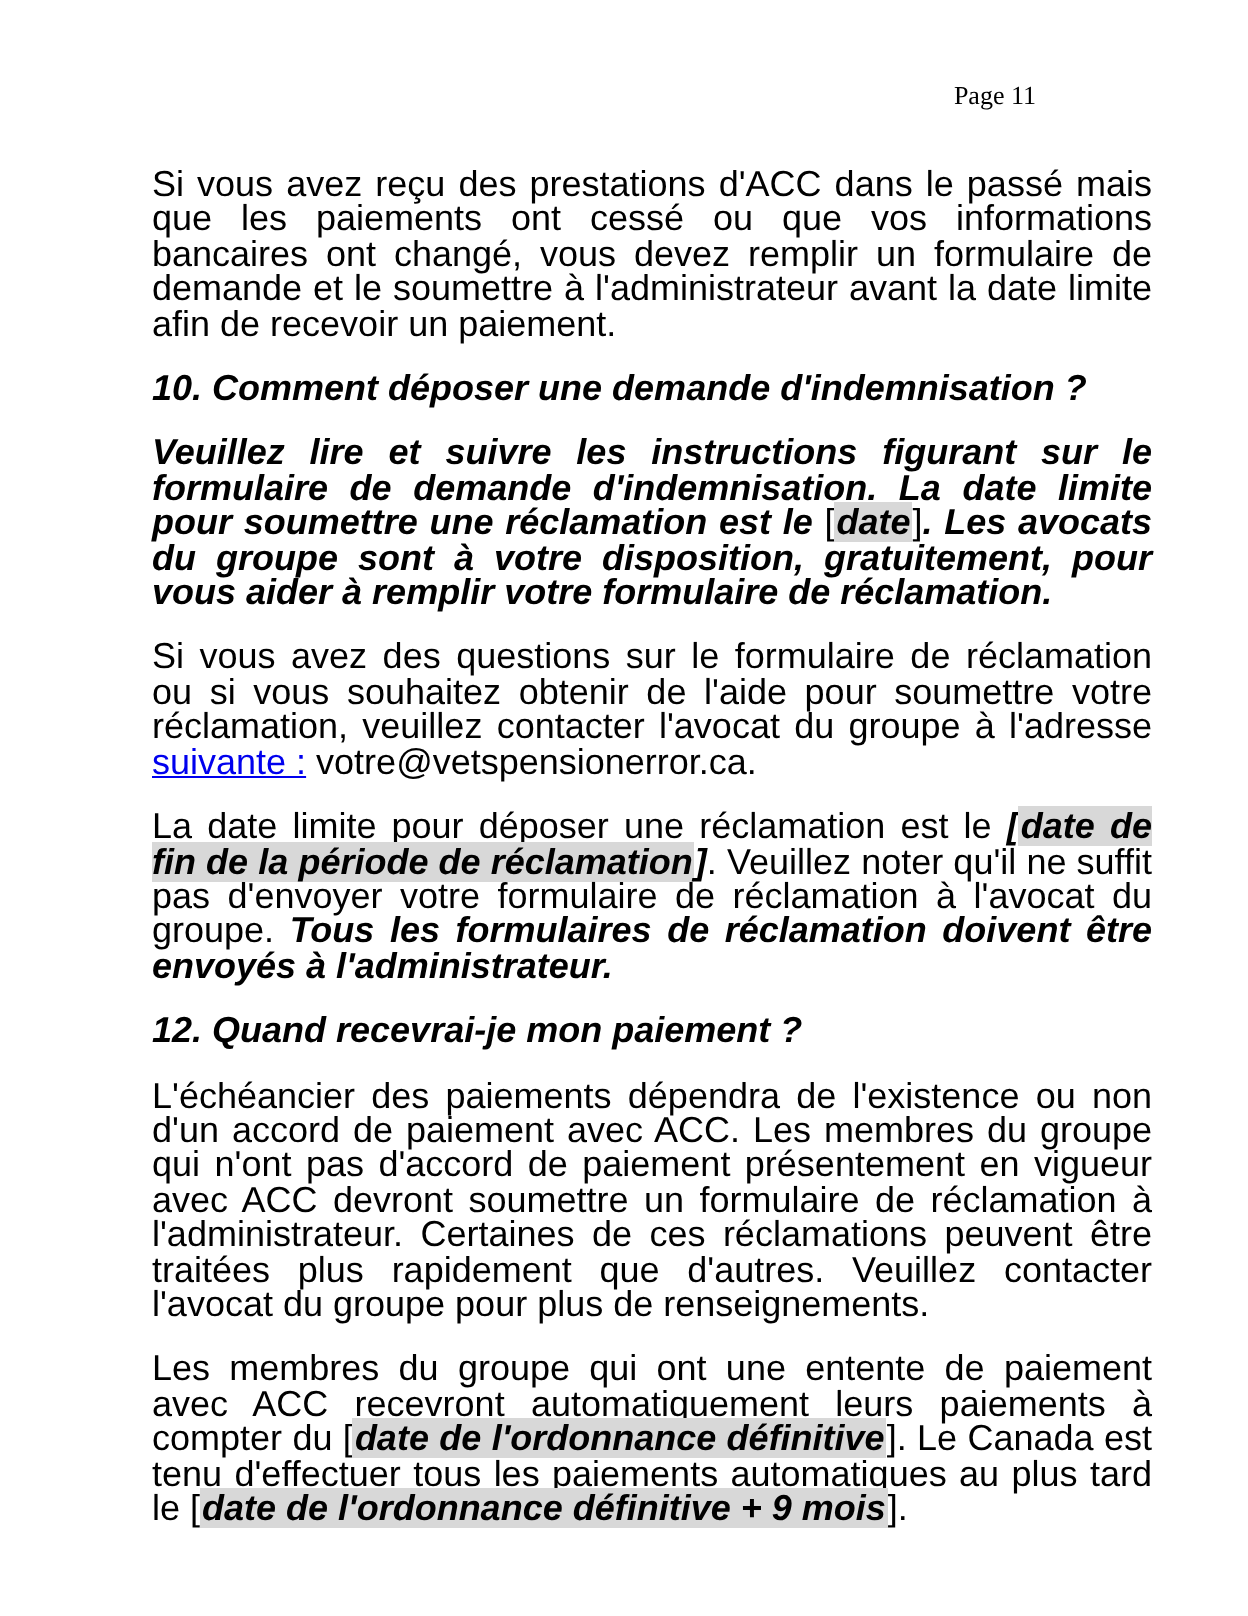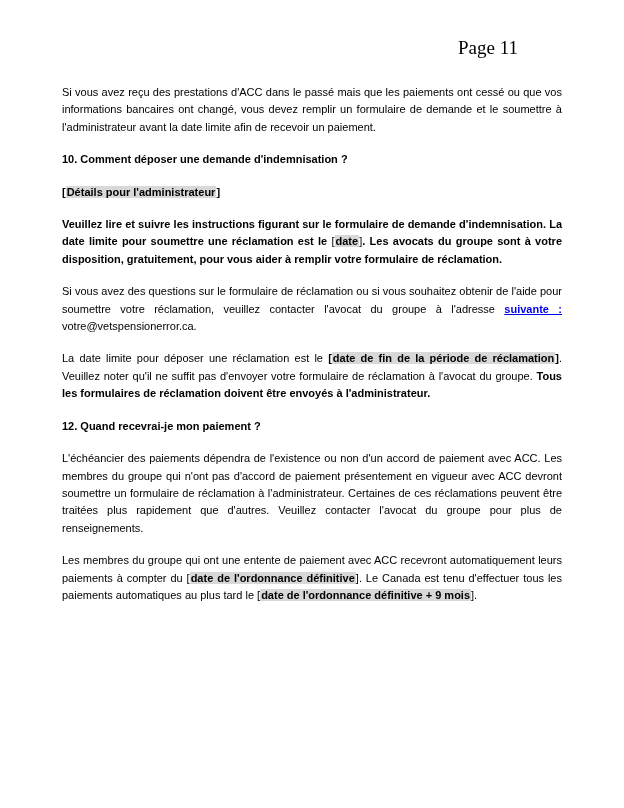--- a/index.html
+++ b/index.html
@@ -15,54 +15,53 @@
     position: relative;
     width: 624px;
     height: 808px;
     background: #ffffff;
   }
   .page-header {
     position: absolute;
     top: 40px;
     right: 106px;
     font-family: "Liberation Serif", serif;
-    font-size: 19px;
+    font-size: 13px;
     line-height: 15px;
     white-space: nowrap;
   }
   .page-content {
     position: absolute;
     top: 84px;
-    left: 62px;
+    left: 76px;
     width: 500px;
-    font-size: 11px;
+    font-size: 18px;
     line-height: 17.4px;
   }
   .page-content p {
     margin: 0 0 15px 0;
     text-align: justify;
   }
   .page-content p.heading {
     text-align: left;
     font-weight: bold;
     margin: 0 0 15px 0;
   }
-  .b { font-weight: bold; }
+  .b { font-weight: bold; font-style: italic; }
   .hl { padding: 0 1px; }
-  a.link { text-decoration: underline; cursor: pointer; font-weight: bold; }
+  a.link { text-decoration: underline; cursor: pointer; }
 </style>
 </head>
 <body>
 
 <div class="page">
   <div class="page-header">Page 11</div>
   <div class="page-content">
       <p><span>Si vous avez reçu des prestations d'ACC dans le passé mais que les paiements ont cessé ou que vos informations bancaires ont changé, vous devez remplir un formulaire de demande et le soumettre à l'administrateur avant la date limite afin de recevoir un paiement.</span></p>
       <p class="heading"><span class="b">10. Comment déposer une demande d'indemnisation ?</span></p>
-      <p><span class="b">[</span><span class="b hl" style="background-color: rgb(216, 216, 216);">Détails pour l'administrateur</span><span class="b">]</span></p>
       <p><span class="b">Veuillez lire et suivre les instructions figurant sur le formulaire de demande d'indemnisation. La date limite pour soumettre une réclamation est le </span><span>[</span><span class="b hl" style="background-color: rgb(216, 216, 216);">date</span><span>]</span><span class="b">. Les avocats du groupe sont à votre disposition, gratuitement, pour vous aider à remplir votre formulaire de réclamation.</span></p>
       <p><span>Si vous avez des questions sur le formulaire de réclamation ou si vous souhaitez obtenir de l'aide pour soumettre votre réclamation, veuillez contacter l'avocat du groupe à l'adresse </span><a href="#" class="link" style="color: rgb(0, 0, 238);">suivante :</a><span> votre@vetspensionerror.ca.</span></p>
       <p><span>La date limite pour déposer une réclamation est le </span><span class="b">[</span><span class="b hl" style="background-color: rgb(216, 216, 216);">date de fin de la période de réclamation</span><span class="b">]</span><span>. Veuillez noter qu'il ne suffit pas d'envoyer votre formulaire de réclamation à l'avocat du groupe. </span><span class="b">Tous les formulaires de réclamation doivent être envoyés à l'administrateur.</span></p>
       <p class="heading"><span class="b">12. Quand recevrai-je mon paiement ?</span></p>
       <p><span>L'échéancier des paiements dépendra de l'existence ou non d'un accord de paiement avec ACC. Les membres du groupe qui n'ont pas d'accord de paiement présentement en vigueur avec ACC devront soumettre un formulaire de réclamation à l'administrateur. Certaines de ces réclamations peuvent être traitées plus rapidement que d'autres. Veuillez contacter l'avocat du groupe pour plus de renseignements.</span></p>
       <p><span>Les membres du groupe qui ont une entente de paiement avec ACC recevront automatiquement leurs paiements à compter du </span><span>[</span><span class="b hl" style="background-color: rgb(216, 216, 216);">date de l'ordonnance définitive</span><span>]</span><span>. Le Canada est tenu d'effectuer tous les paiements automatiques au plus tard le </span><span>[</span><span class="b hl" style="background-color: rgb(216, 216, 216);">date de l'ordonnance définitive + 9 mois</span><span>]</span><span>.</span></p>
     </div>
 </div>
 
 </body></html>

